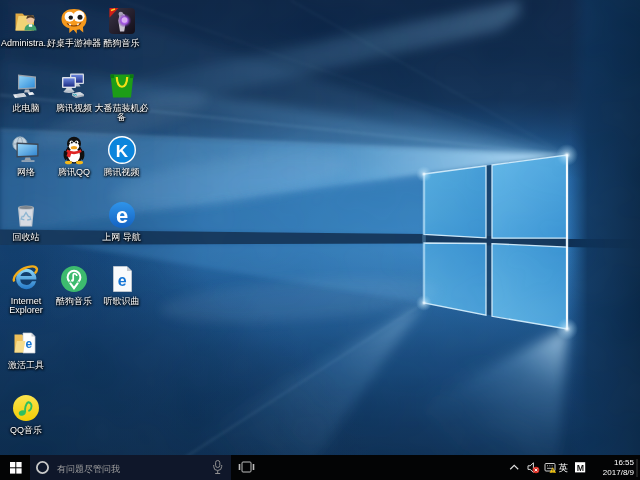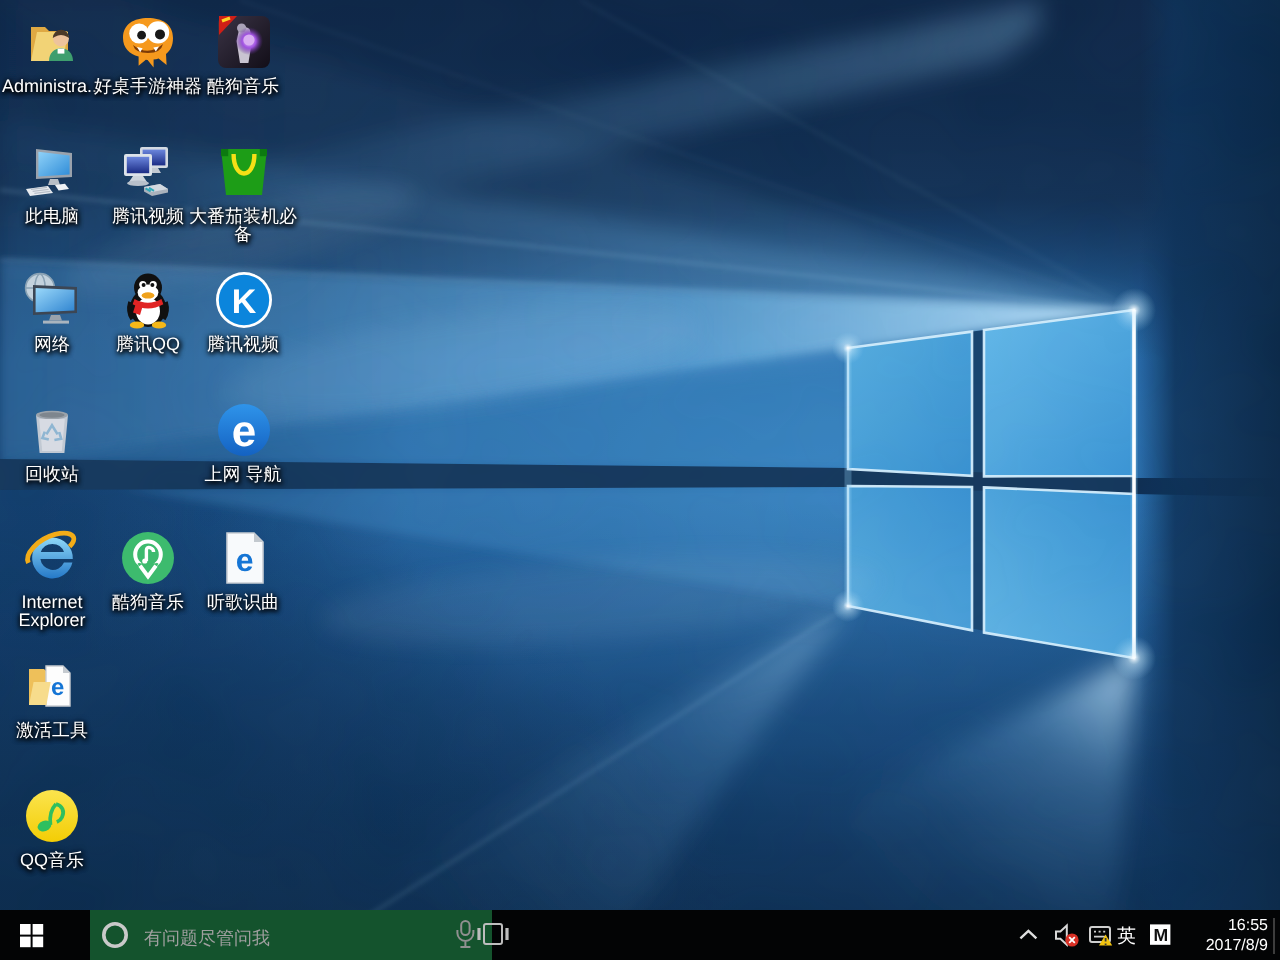--- a/index.html
+++ b/index.html
@@ -2,21 +2,21 @@
 <html><head><meta charset="utf-8">
 <style>
 html,body{margin:0;padding:0;}
 body{width:640px;height:480px;overflow:hidden;font-family:"Liberation Sans",sans-serif;}
 #desk{position:absolute;left:0;top:0;width:640px;height:364px;background:#0e2c50;}
 #wall{position:absolute;left:0;top:0;}
 .ic{position:absolute;width:76px;text-align:center;}
 .ic .g{margin:0 auto;width:30px;height:30px;}
 .ic .t{margin-top:3px;font-size:9px;line-height:8.5px;color:#fff;text-shadow:0 1px 2px rgba(0,0,0,1),1px 1px 2px rgba(0,0,0,.9),0 0 3px rgba(0,0,0,.9);}
 #bar{position:absolute;left:0;top:455px;width:640px;height:25px;background:#030405;}
-#sbox{position:absolute;left:30px;top:0;width:201px;height:25px;background:#14532d;margin-left:15px;}
+#sbox{position:absolute;left:30px;top:0;width:201px;height:25px;background:#0f172a;}
 #stext{position:absolute;left:27px;top:7.5px;font-size:9px;color:#9f9f9f;}
 #clock{position:absolute;left:590px;top:3px;width:44px;text-align:right;color:#fff;font-size:8px;line-height:9.5px;}
 </style></head>
 <body>
 <div id="desk">
 <svg id="wall" width="640" height="480" viewBox="0 0 640 480">
 <defs>
 <linearGradient id="baseV" x1="0" y1="0" x2="0" y2="1">
  <stop offset="0" stop-color="#0c2444"></stop>
           <stop offset="0.28" stop-color="#123054"></stop>

